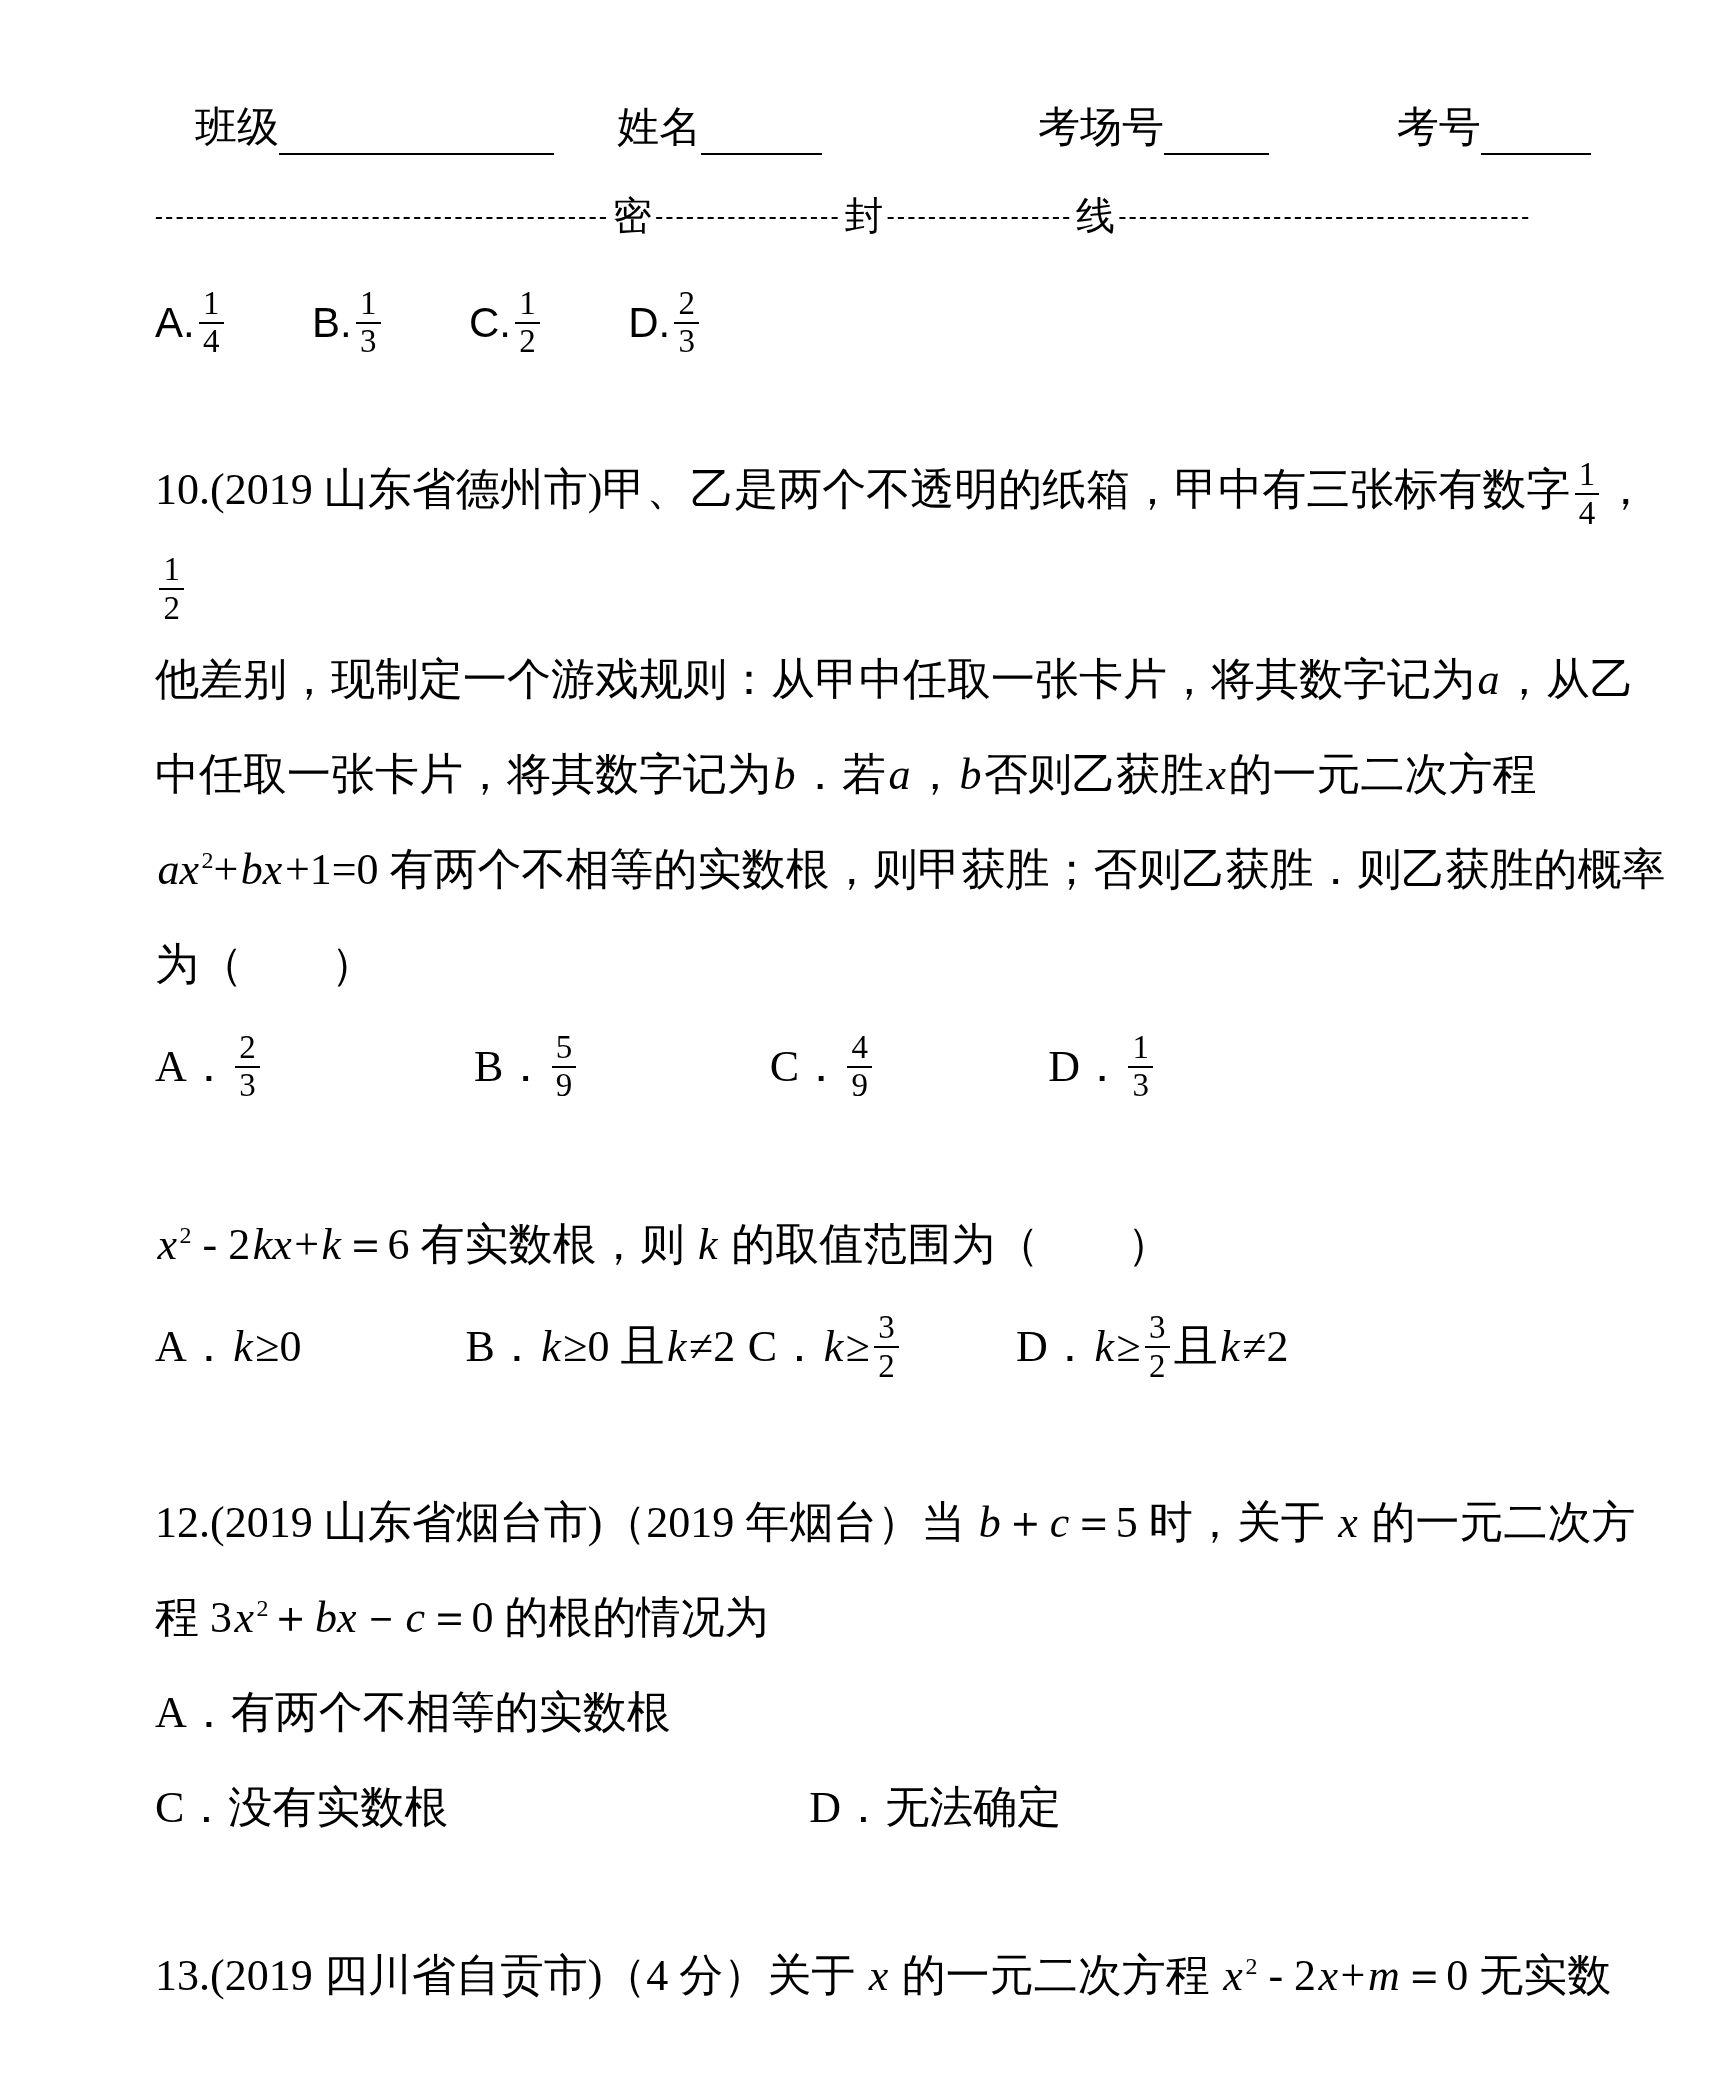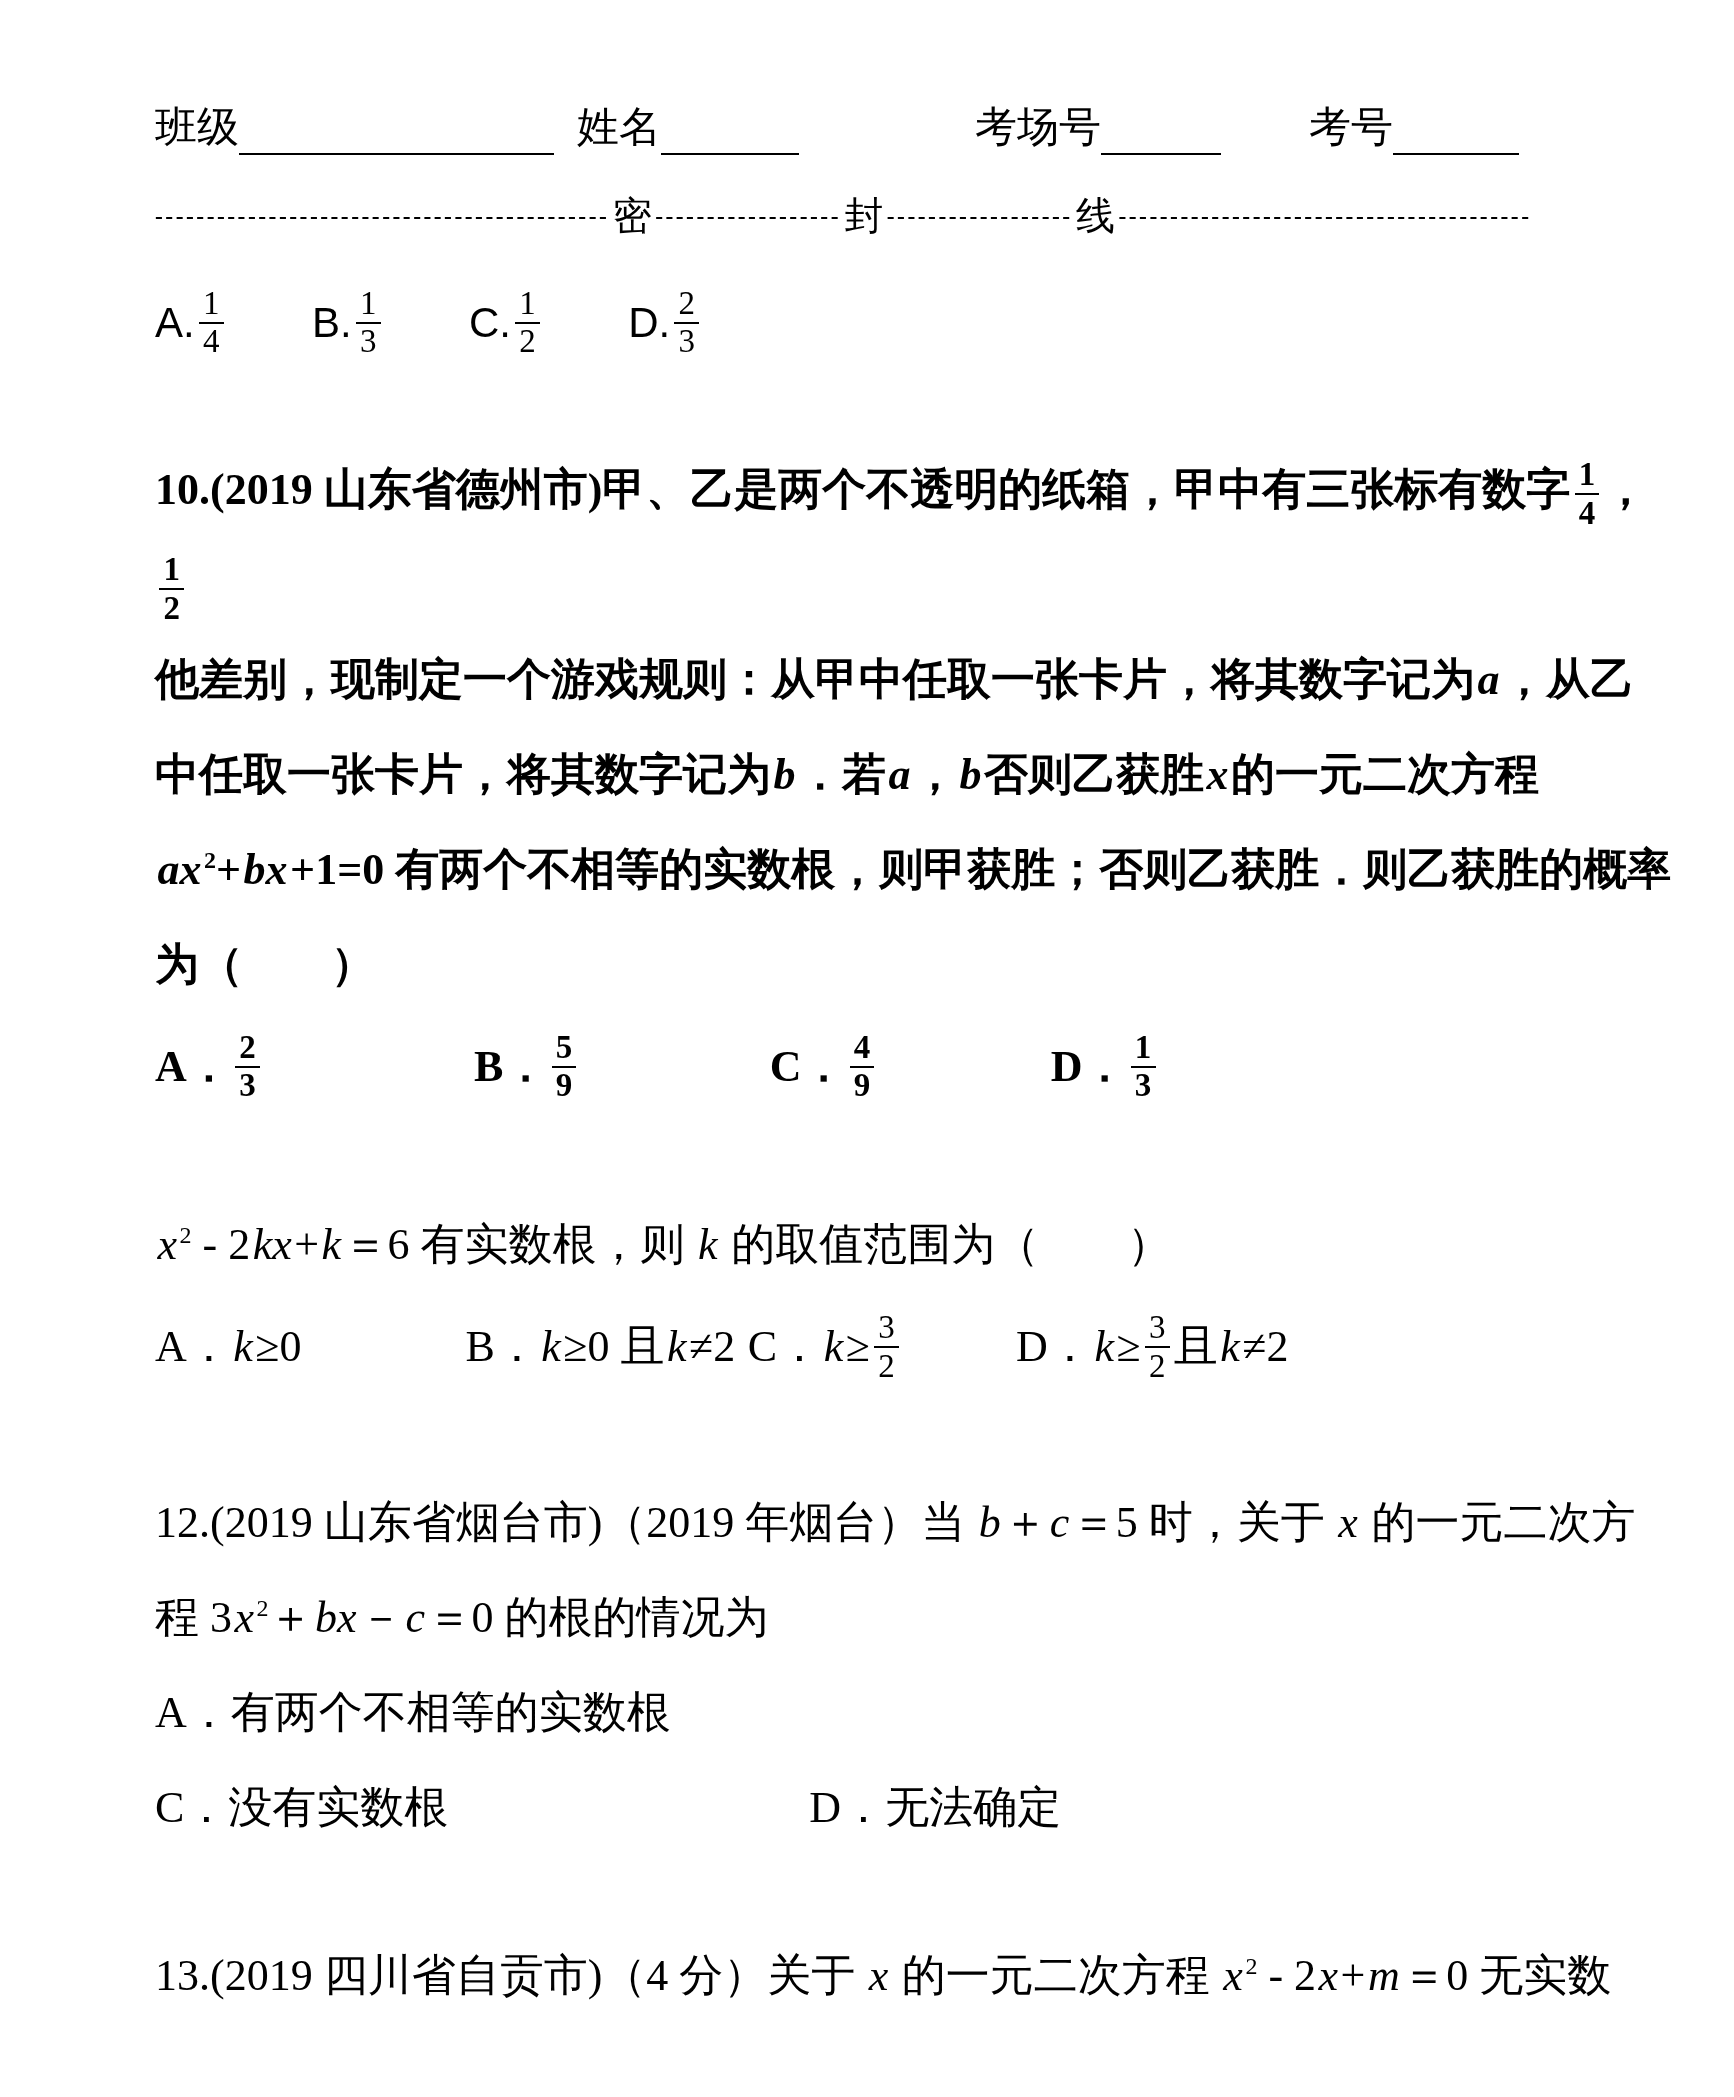--- a/index.html
+++ b/index.html
@@ -13,21 +13,21 @@
     padding:0 143px 0 155px;
     overflow:hidden;
   }
   
   .header{
     margin-top:99px;
     display:flex;align-items:flex-end;
     white-space:nowrap;
     font-size:42px;
   }
-  .hlabel{display:inline-block;}
+  .hlabel{display:inline-block;margin-left:40px;}
   .blank{display:inline-block;border-bottom:2.9px solid #000;height:42px;}
   .b1{width:315px;margin-right:23px;}
   .b2{width:138px;margin-right:176px;}
   .b3{width:120px;margin-right:88px;}
   .b4{width:126px;}
   
   .seal{
     margin-top:34px;
     white-space:nowrap;
     display:flex;align-items:center;
@@ -55,21 +55,21 @@
   .f .fd{display:block;border-top:2.5px solid #000;padding:1.7px 4.2px 0 4.2px;line-height:1.0;}
   
   .optrow{
     display:flex;align-items:center;
     white-space:nowrap;
     height:101px;
   }
   .top-opts{margin-top:29px;font-size:42px;}
   
   .q{display:block;}
-  .q10{margin-top:69px;font-weight:bold;}
+  .q10{margin-top:69px;}
   .q11{margin-top:80px;}
   .q12{margin-top:78px;}
   .q13{margin-top:73px;}
   .q .optrow{margin-top:4.2px;}
   .optline{height:95px;line-height:95px;display:flex;align-items:flex-end;white-space:nowrap;}
 </style>
 </head>
 <body>
 
 <div class="page">

